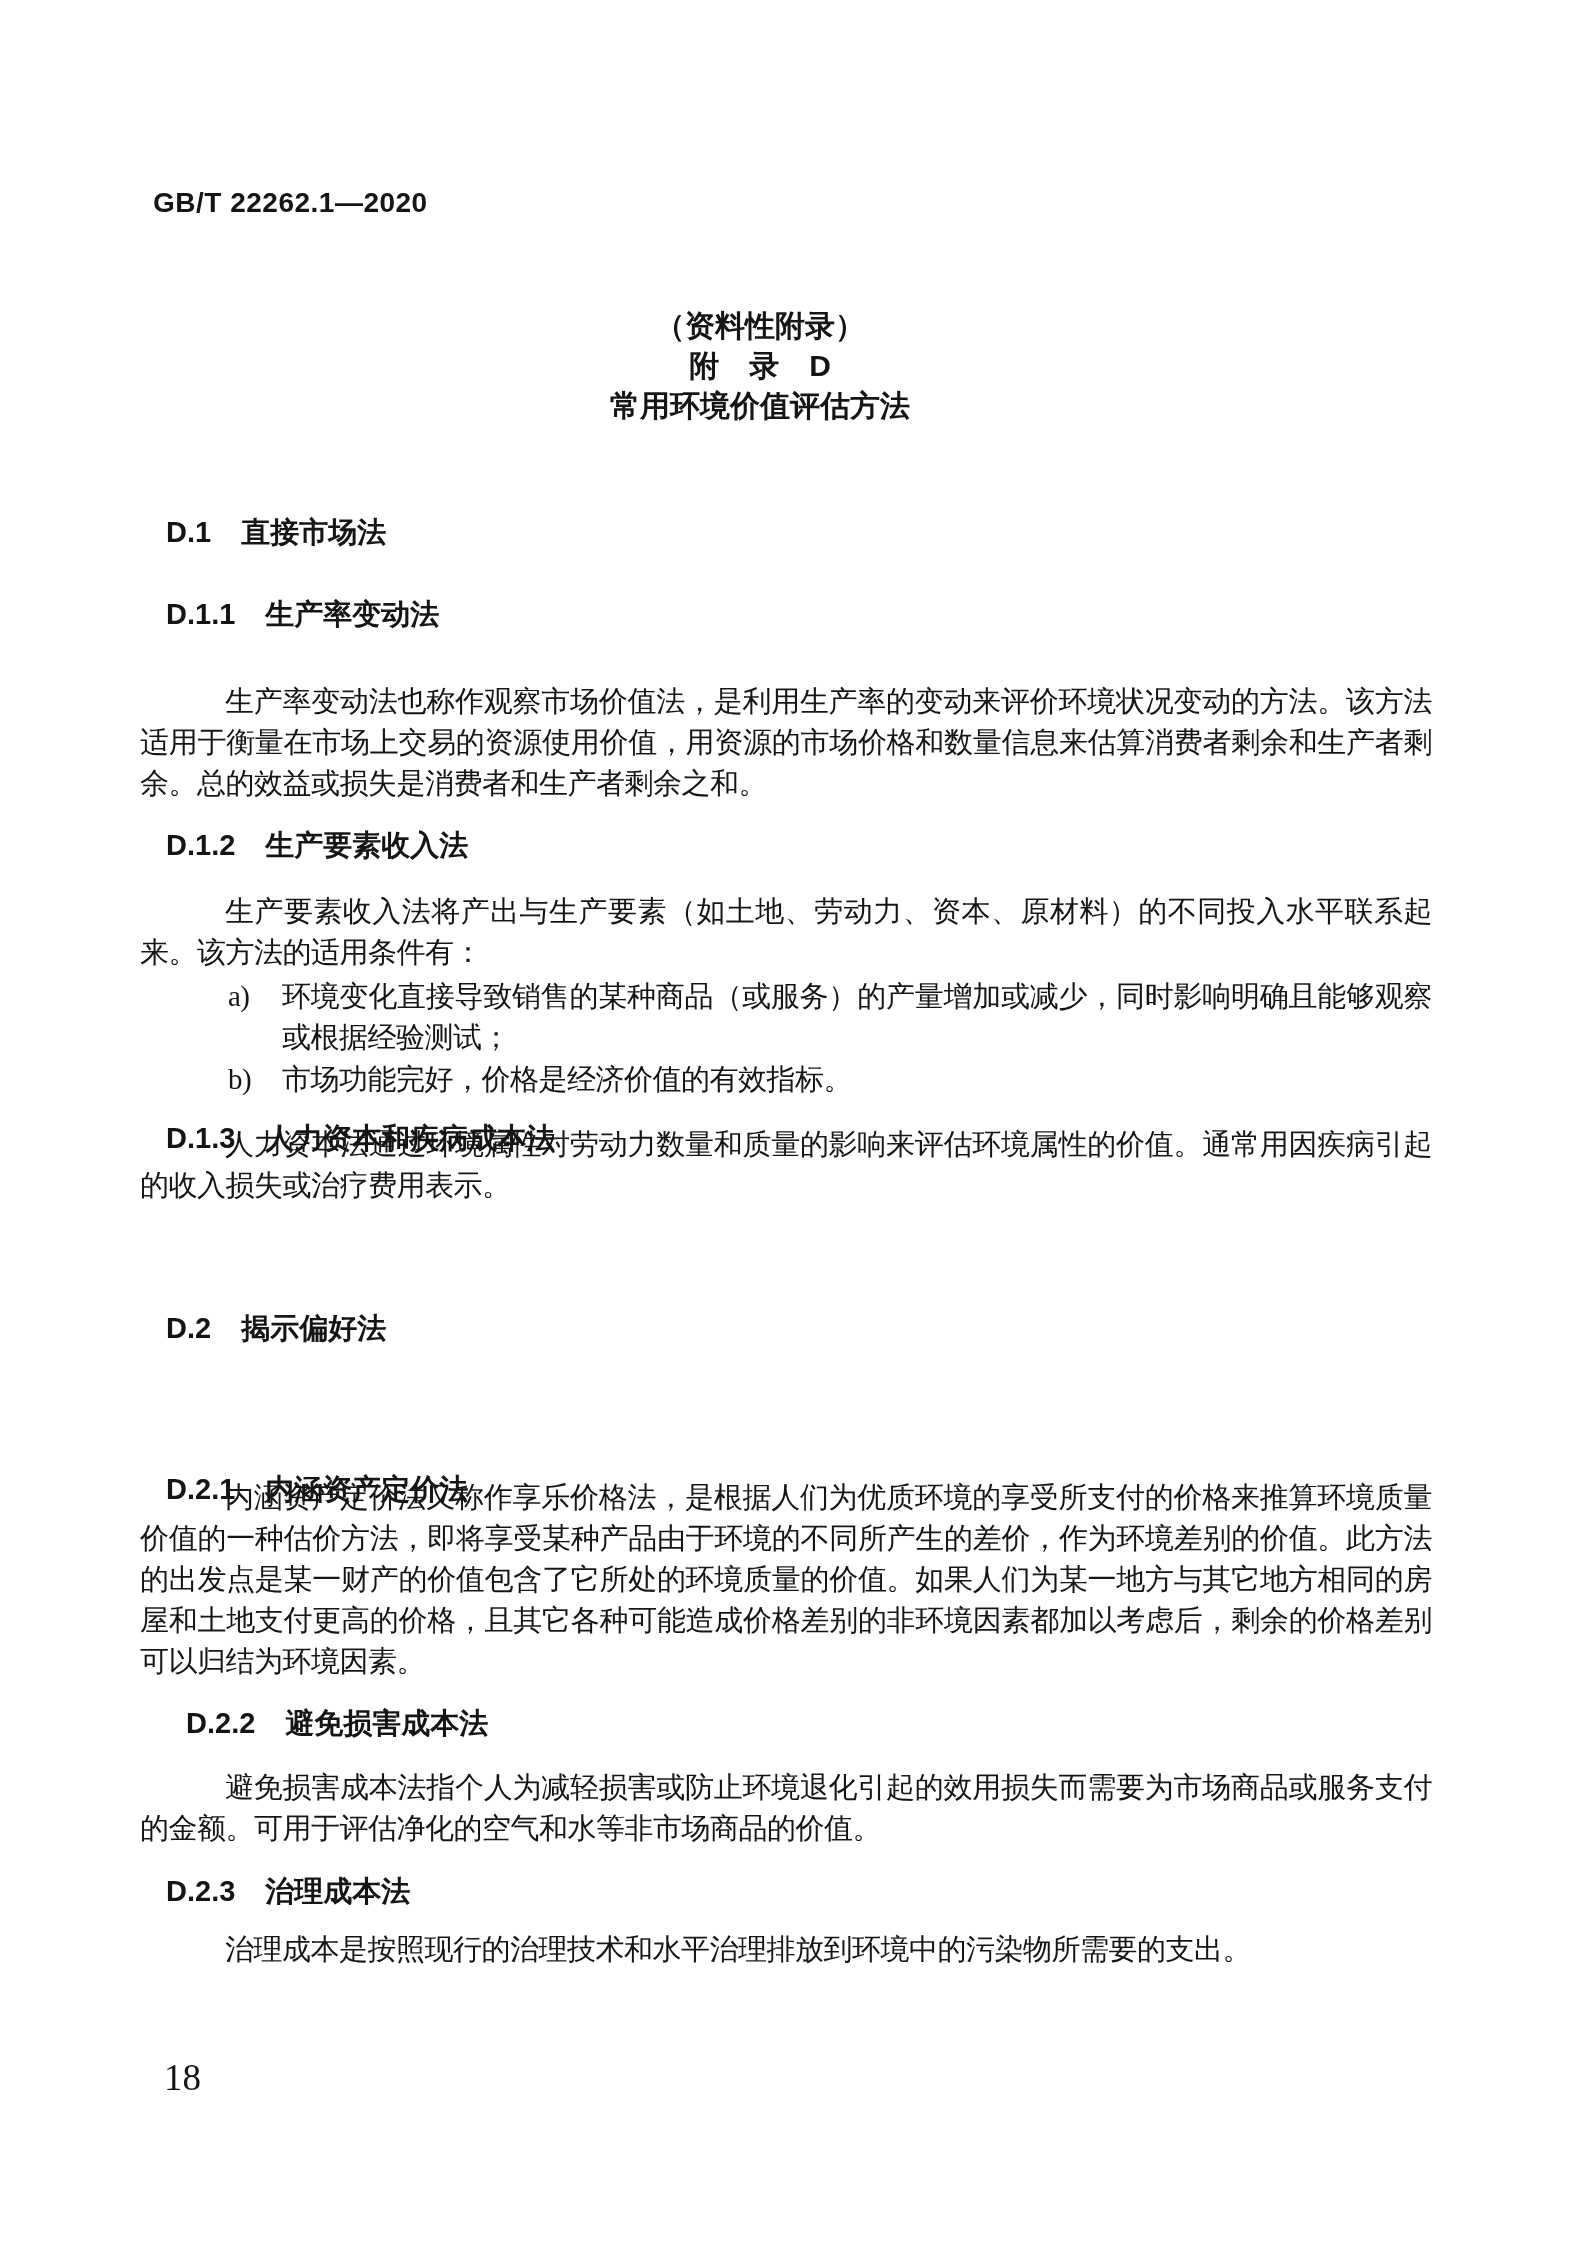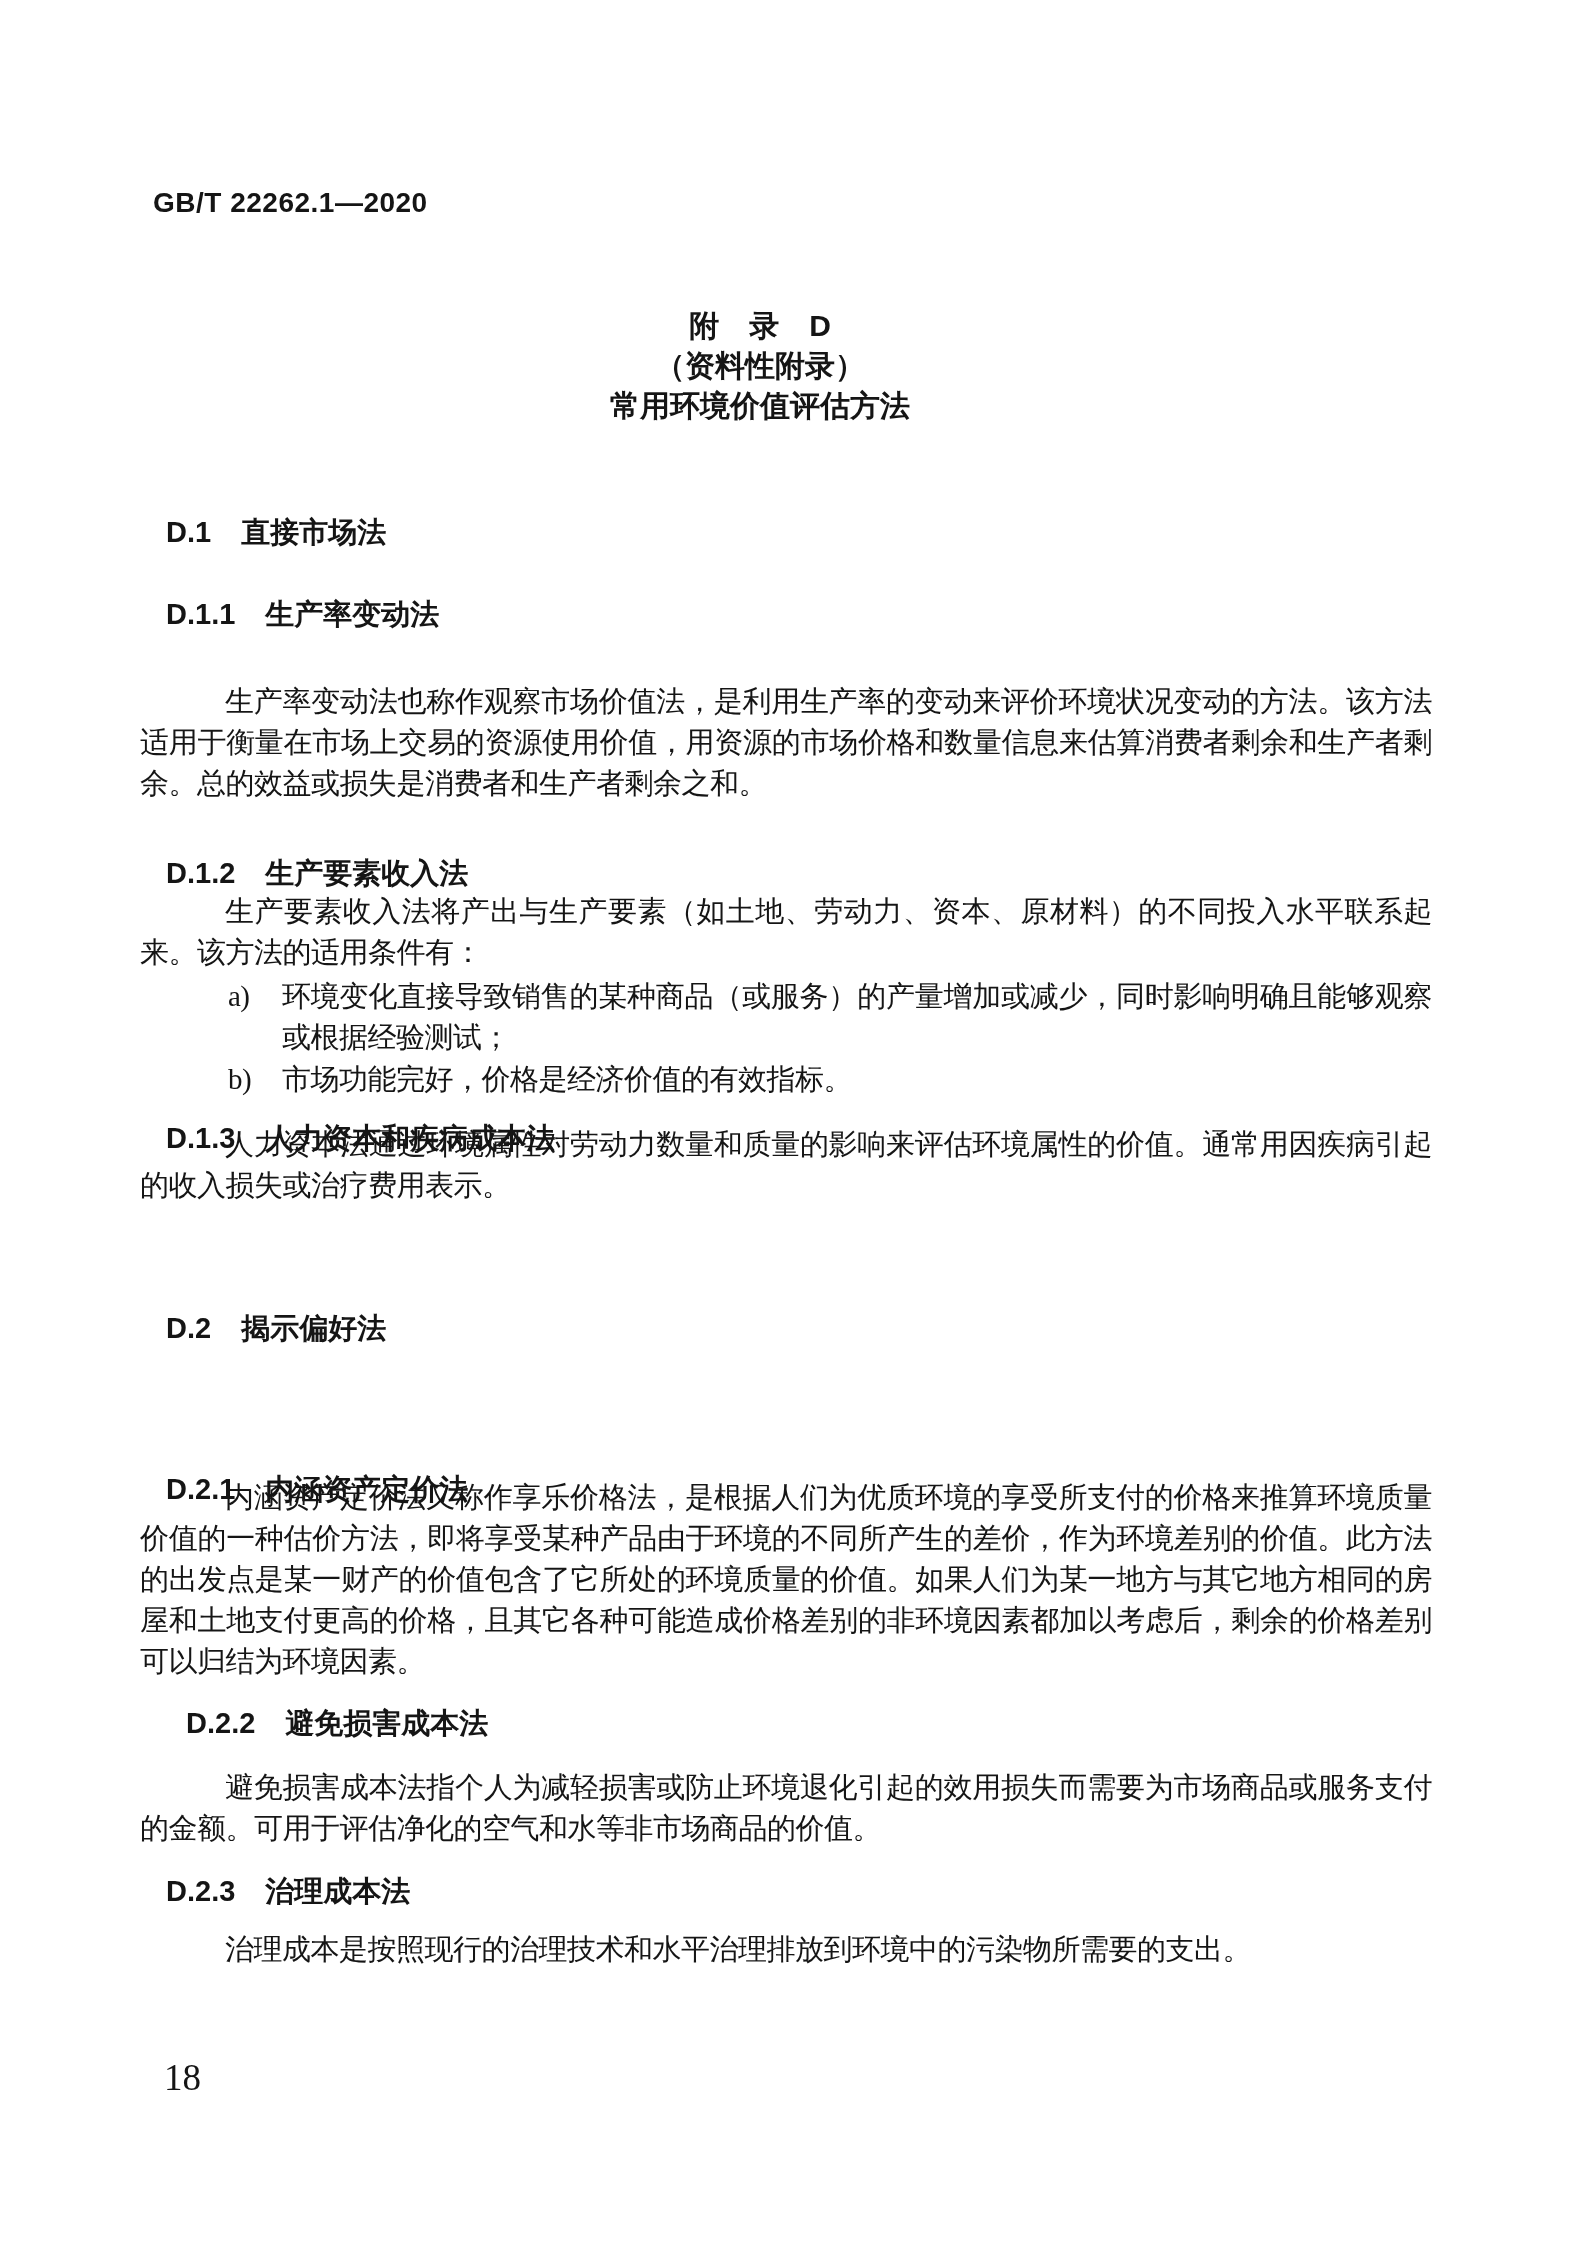--- a/index.html
+++ b/index.html
@@ -56,36 +56,36 @@
   }
 </style>
 </head>
 <body>
 
 <div class="page">
 
   <div class="doc-number">GB/T 22262.1—2020</div>
 
   <div class="title-block">
+    <div class="title-line">（资料性附录）</div>
     <div class="title-line">附　录　D</div>
-    <div class="title-line">（资料性附录）</div>
     <div class="title-line">常用环境价值评估方法</div>
   </div>
 
   <div class="heading" style="top:516px;">
     <span class="sec-num">D.1</span><span>直接市场法</span>
   </div>
 
   <div class="heading" style="top:598px;">
     <span class="sec-num">D.1.1</span><span>生产率变动法</span>
   </div>
 
   <div class="para" style="top:681px;">生产率变动法也称作观察市场价值法，是利用生产率的变动来评价环境状况变动的方法。该方法适用于衡量在市场上交易的资源使用价值，用资源的市场价格和数量信息来估算消费者剩余和生产者剩余。总的效益或损失是消费者和生产者剩余之和。</div>
 
-  <div class="heading" style="top:829px;margin-top:28px;">
+  <div class="heading" style="top:829px;">
     <span class="sec-num">D.1.2</span><span>生产要素收入法</span>
   </div>
 
   <div class="para" style="top:891px;">生产要素收入法将产出与生产要素（如土地、劳动力、资本、原材料）的不同投入水平联系起来。该方法的适用条件有：</div>
 
   <div class="list-item" style="top:976px;">
     <span class="item-label">a)</span>
     <span>环境变化直接导致销售的某种商品（或服务）的产量增加或减少，同时影响明确且能够观察或根据经验测试；</span>
   </div>
 

